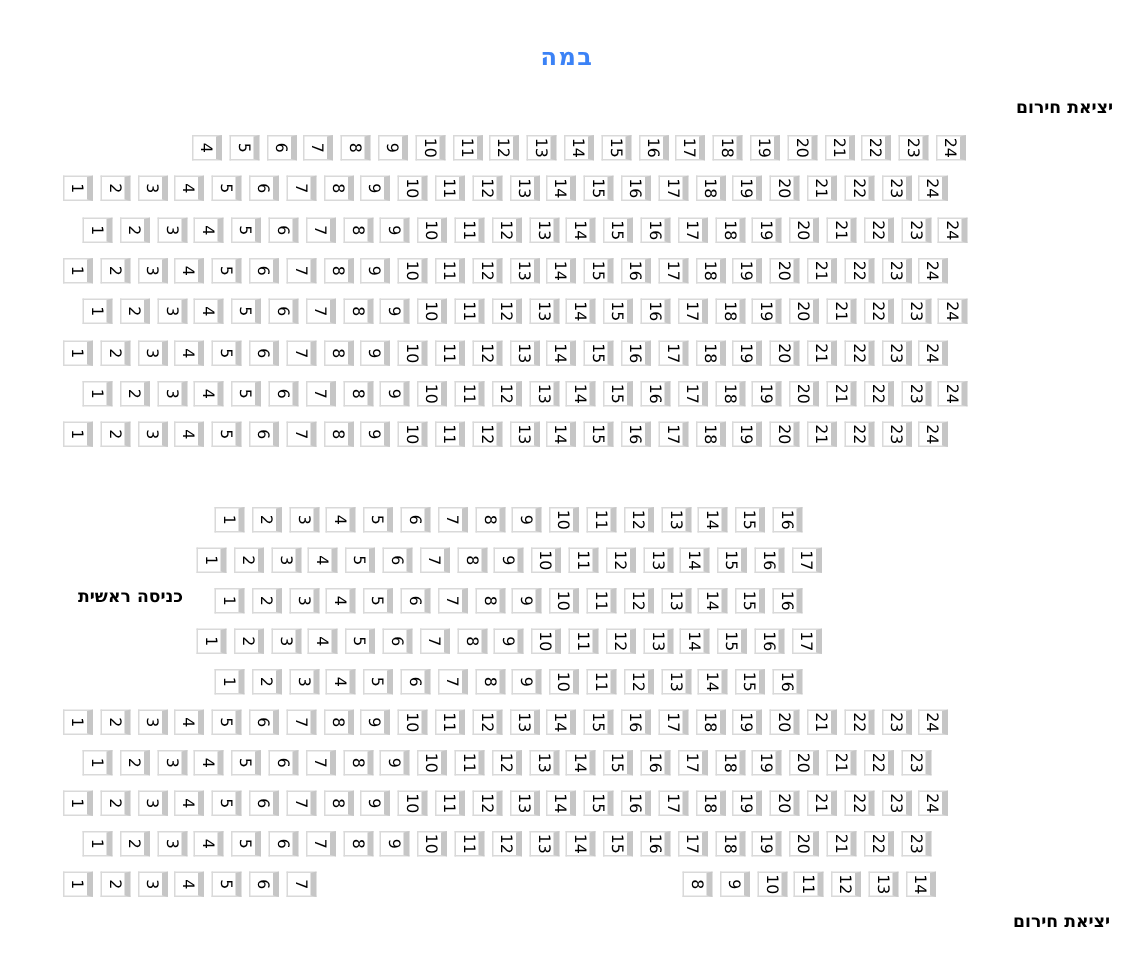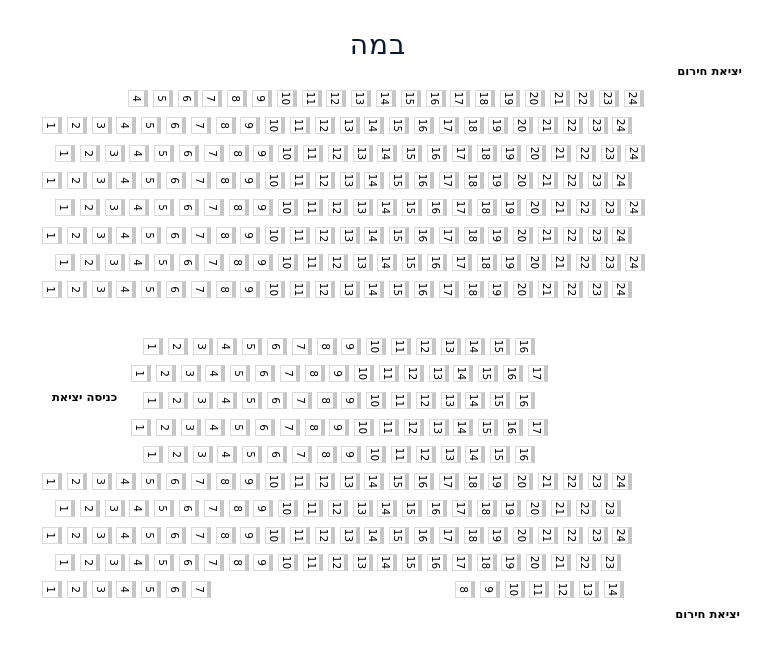--- a/index.html
+++ b/index.html
@@ -14,23 +14,23 @@
     height: 650px;
     background: #ffffff;
     overflow: hidden;
   }
   .stage-title {
     position: absolute;
     top: 28px;
     left: 0;
     width: 756px;
     text-align: center;
-    font-size: 28px;
-    font-weight: normal;
-    color: #0f172a;
+    font-size: 16px;
+    font-weight: bold;
+    color: #3b82f6;
     letter-spacing: 1px;
   }
   .map-label {
     position: absolute;
     font-size: 11.5px;
     font-weight: bold;
     color: #000000;
     white-space: nowrap;
   }
   .label-exit-top    { top: 64px;  right: 18px; }
@@ -58,21 +58,21 @@
   }
 </style>
 </head>
 <body>
 
 <div id="screen">
   <div class="stage-title">במה</div>
 
   <div class="map-label label-exit-top">יציאת חירום</div>
 
-  <div class="map-label label-entrance">כניסה יציאת</div>
+  <div class="map-label label-entrance">כניסה ראשית</div>
 
   <div class="map-label label-exit-bottom">יציאת חירום</div>
 
   <div id="seat-map">
       <div class="seat" style="left: 128px; top: 90px;">
         <span class="seat-number">4</span>
       </div>
       <div class="seat" style="left: 153px; top: 90px;">
         <span class="seat-number">5</span>
       </div>

